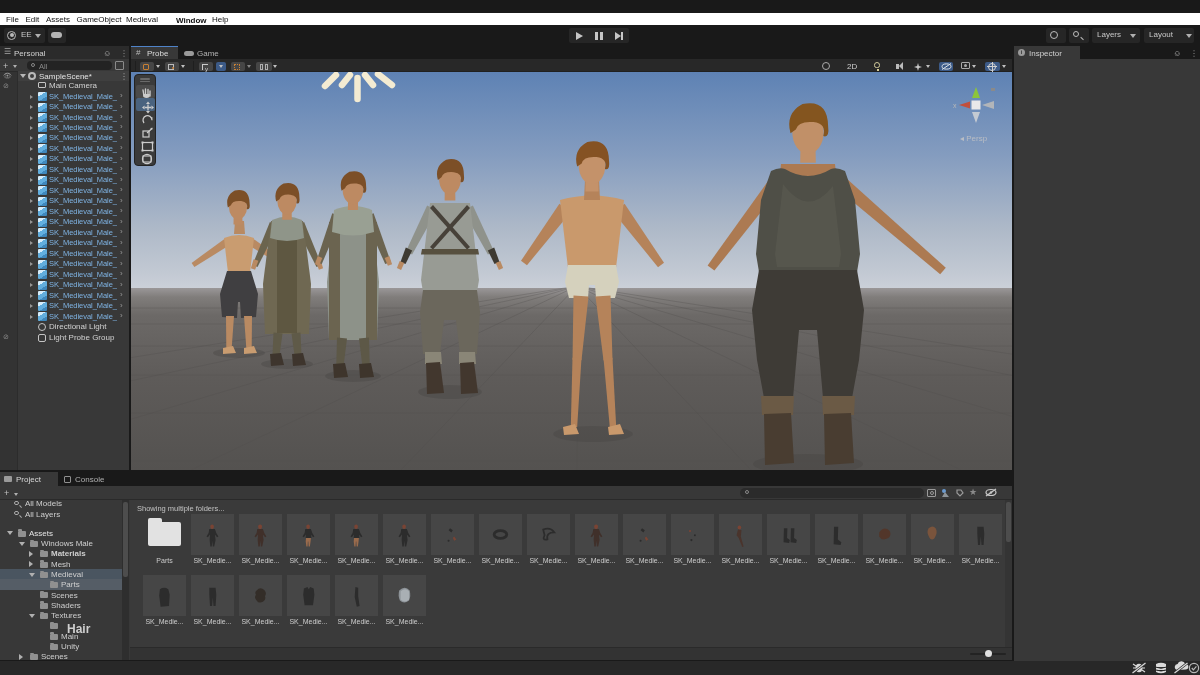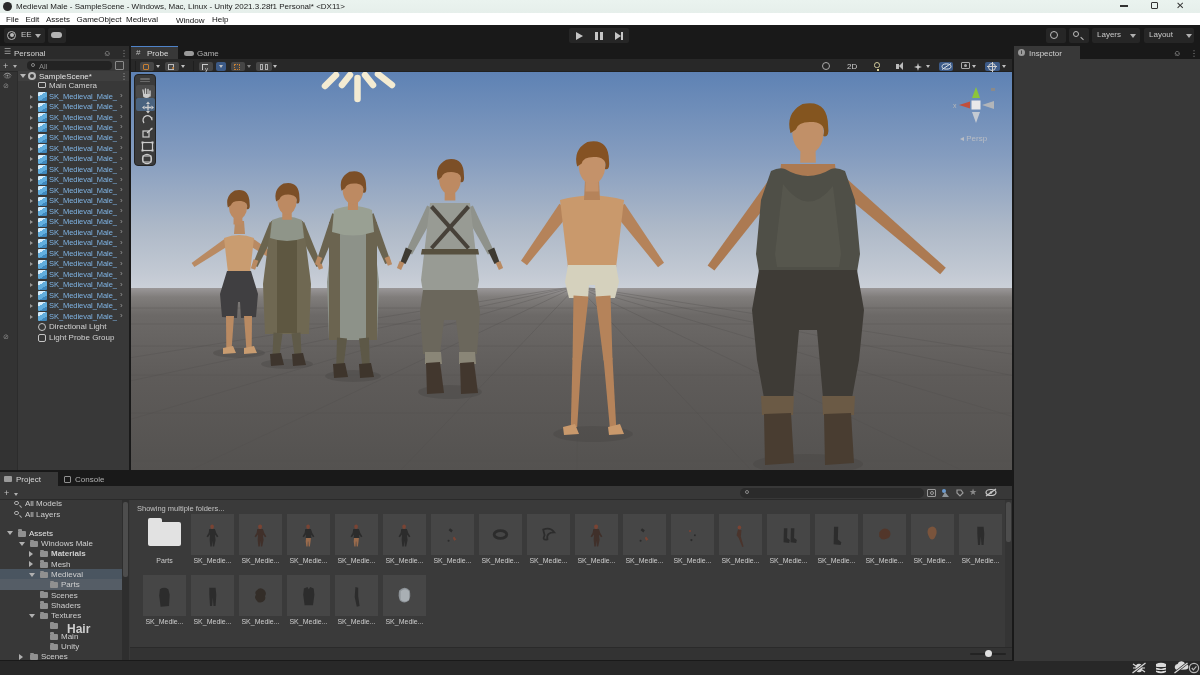--- a/index.html
+++ b/index.html
@@ -9,35 +9,28 @@
   .abs{position:absolute;}
   svg{display:block;}
   .txt{color:#c8c8c8;font-size:8px;white-space:nowrap;}
   .sk-ico{width:9px;height:9px;border-radius:1px;
      background:linear-gradient(150deg,#d6ecfa 0 32%,#62aede 32% 68%,#3f88bd 68%);}
 </style>
 </head>
 <body>
 <div id="app">
 
-  <div class="abs" style="left:0;top:0;width:1200px;height:13px;background:linear-gradient(#eaf3ef,#e6efeb);color:#1b1b1b;font-size:8px;">
-    <div class="abs" style="left:3px;top:2px;width:9px;height:9px;border-radius:50%;background:#2b2b2b;"></div>
-    <div class="abs" style="left:16px;top:1.5px;">Medieval Male - SampleScene - Windows, Mac, Linux - Unity 2021.3.28f1 Personal* &lt;DX11&gt;</div>
-    <div class="abs" style="left:1120px;top:5px;width:8px;height:1.5px;background:#333;"></div>
-    <div class="abs" style="left:1151px;top:2px;width:7px;height:7px;border:1.2px solid #333;border-radius:1px;"></div>
-    <div class="abs" style="left:1176px;top:0px;font-size:10px;color:#333;">✕</div>
-  </div>
 
   <div class="abs" style="left:0;top:13px;width:1200px;height:12px;background:#ffffff;color:#111;font-size:8px;">
     <span class="abs" style="left:6px;top:1.5px;">File</span>
     <span class="abs" style="left:25.5px;top:1.5px;">Edit</span>
     <span class="abs" style="left:46px;top:1.5px;">Assets</span>
     <span class="abs" style="left:76.5px;top:1.5px;">GameObject</span>
     <span class="abs" style="left:126px;top:1.5px;">Medieval</span>
-    <span class="abs" style="left:176px;top:3px;">Window</span>
+    <span class="abs" style="left:176px;top:3px;font-weight:bold;">Window</span>
     <span class="abs" style="left:212px;top:1.5px;">Help</span>
   </div>
 
   <div class="abs" id="maintoolbar" style="left:0;top:25px;width:1200px;height:21px;background:#191919;">
     <div class="abs" style="left:4px;top:3px;width:41px;height:15px;background:#262626;border-radius:2px;"></div>
     <div class="abs" style="left:7px;top:6px;width:9px;height:9px;border:1px solid #b9b9b9;border-radius:50%;"></div>
     <div class="abs" style="left:9.5px;top:8px;width:4px;height:4px;border-radius:50%;background:#b9b9b9;"></div>
     <div class="abs txt" style="left:21px;top:5px;">EE</div>
     <div class="abs" style="left:35px;top:9px;border-left:3px solid transparent;border-right:3px solid transparent;border-top:4px solid #b0b0b0;"></div>
     <div class="abs" style="left:48px;top:3px;width:18px;height:15px;background:#262626;border-radius:2px;"></div>

